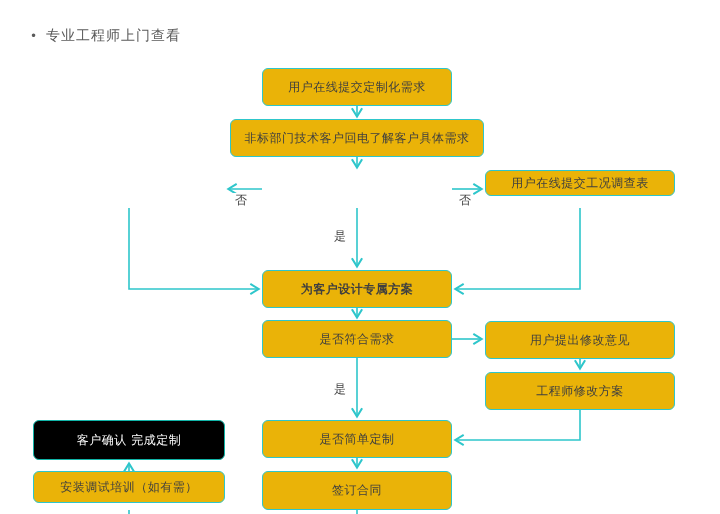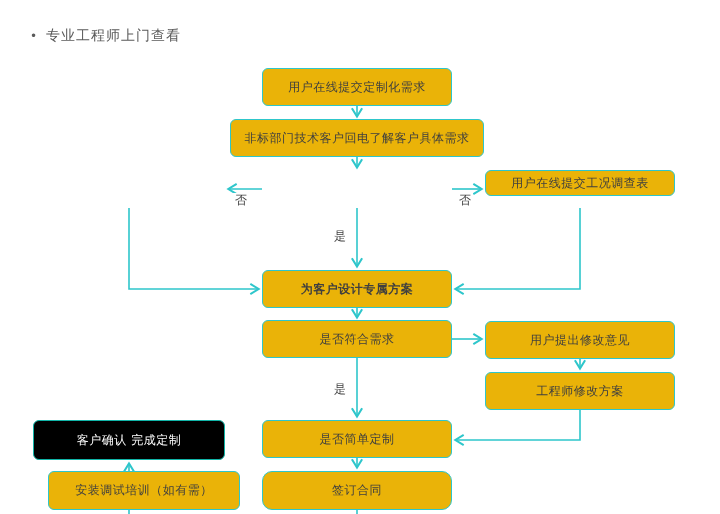--- a/index.html
+++ b/index.html
@@ -88,24 +88,24 @@
   <div class="node" style="left:262px;top:270px;width:190px;height:38px;font-weight:bold;">为客户设计专属方案</div>
 
   <div class="node" style="left:262px;top:320px;width:190px;height:38px;">是否符合需求</div>
 
   <div class="node" style="left:485px;top:321px;width:190px;height:38px;">用户提出修改意见</div>
 
   <div class="node" style="left:485px;top:372px;width:190px;height:38px;">工程师修改方案</div>
 
   <div class="node" style="left:262px;top:420px;width:190px;height:38px;">是否简单定制</div>
 
-  <div class="node" style="left:262px;top:471px;width:190px;height:39px;border-radius:10px;">签订合同</div>
+  <div class="node" style="left:262px;top:471px;width:190px;height:39px;">签订合同</div>
 
   <div class="node filled" style="left:33px;top:420px;width:192px;height:40px;">客户确认 完成定制</div>
 
-  <div class="node" style="left:48px;top:471px;width:192px;height:39px;">安装调试培训（如有需）</div>
+  <div class="node" style="left:33px;top:471px;width:192px;height:32px;">安装调试培训（如有需）</div>
 
   <span class="edge-label" style="left:233px;top:193px;">否</span>
   <span class="edge-label" style="left:457px;top:193px;">否</span>
   <span class="edge-label" style="left:332px;top:229px;">是</span>
   <span class="edge-label" style="left:332px;top:382px;">是</span>
 
 </div>
 
 </body></html>

